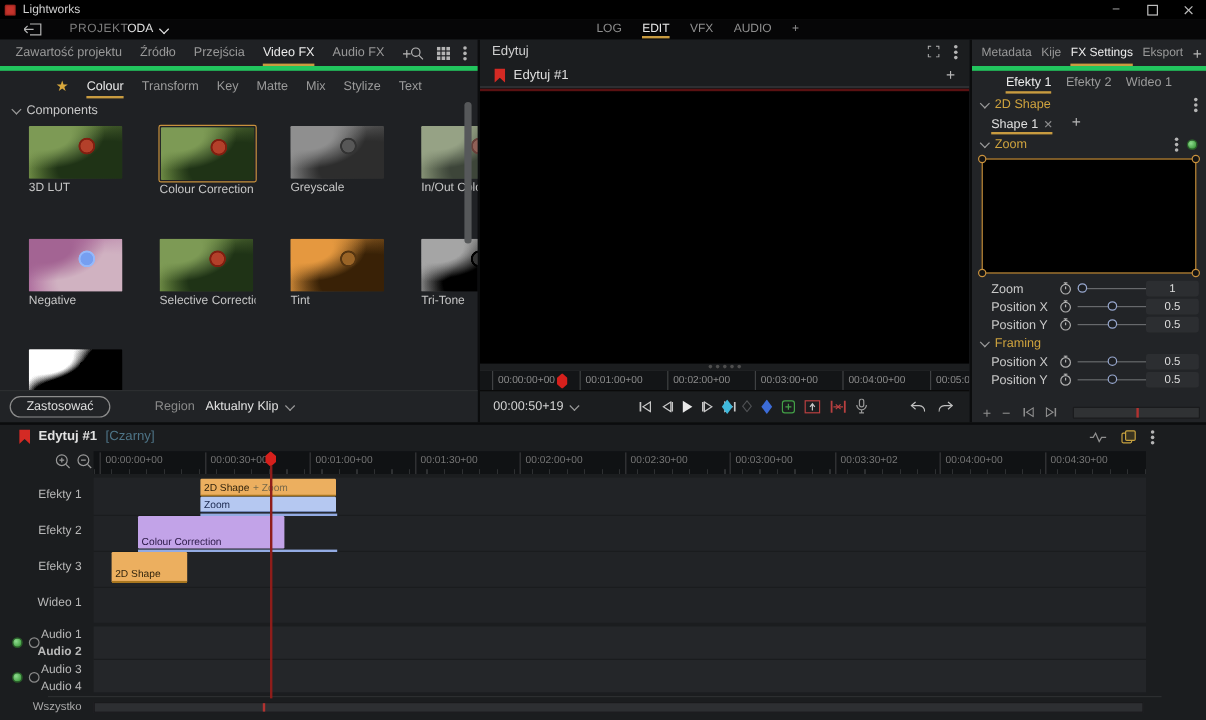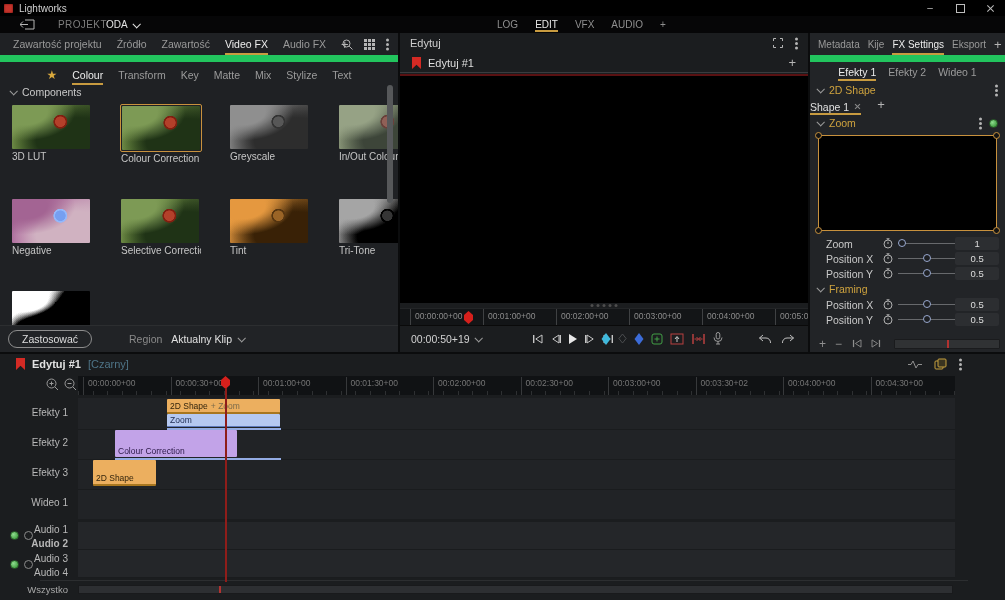--- a/index.html
+++ b/index.html
@@ -26,36 +26,36 @@
   .mtab.active{color:#e8e8e8;}
   .mtab.active::after{content:"";position:absolute;left:0;right:0;bottom:1px;height:2px;background:#c89b40;}
   
   .cv{width:5px;height:5px;border-right:1px solid currentColor;border-bottom:1px solid currentColor;transform:rotate(45deg) translateY(-1px);display:inline-block;}
   .kebab{width:3px;height:3px;border-radius:50%;background:#b5b5b5;box-shadow:0 -4.5px 0 #b5b5b5,0 4.5px 0 #b5b5b5;}
   
   .main{position:absolute;top:33px;left:0;right:0;height:319px;display:flex;}
   .panel-left{width:400px;position:relative;background:#1f2124;border-right:2px solid #0b0c0d;box-sizing:border-box;}
   .panel-center{flex:1;position:relative;background:#1b1d1f;overflow:hidden;}
   .panel-right{width:197px;position:relative;background:#222427;border-left:2px solid #0b0c0d;box-sizing:border-box;overflow:hidden;}
-  .tabbar{height:22px;display:flex;align-items:center;border-bottom:7px solid #22c55e;font-size:10.5px;color:#999;}
+  .tabbar{height:22px;display:flex;align-items:center;border-bottom:4px solid #22c55e;font-size:10.5px;color:#999;}
   .tabbar .tab{position:relative;height:100%;display:flex;align-items:center;cursor:default;white-space:nowrap;}
   .tabbar .tab.active{color:#ececec;}
   .tabbar .tab.active::after{content:"";position:absolute;left:0;right:0;bottom:0;height:2px;background:#c89b40;}
   
   .lp-tabbar{gap:15px;padding-left:13px;}
   .lp-tab-icons{margin-left:auto;display:flex;align-items:center;gap:11px;padding-right:9px;}
   .lp-filter{height:25px;display:flex;align-items:center;justify-content:center;gap:15px;font-size:10.5px;color:#9b9b9b;}
   .lp-filter .star{color:#d9a93d;font-size:12px;}
   .lp-filter .ftab{position:relative;height:100%;display:flex;align-items:center;}
   .lp-filter .ftab.active{color:#ececec;}
   .lp-filter .ftab.active::after{content:"";position:absolute;left:0;right:0;bottom:2px;height:2px;background:#c89b40;}
   .lp-content{position:absolute;top:47px;bottom:26px;left:0;right:0;overflow:hidden;}
   .sec-head{display:flex;align-items:center;gap:6px;color:#c9c9c9;font-size:10.5px;margin:6px 0 5px 10px;}
   .sec-head .cv{color:#9a9a9a;}
-  .grid{display:grid;grid-template-columns:repeat(4,82px);column-gap:9px;row-gap:2px;margin-left:10px;gap:27px;}
+  .grid{display:grid;grid-template-columns:repeat(4,82px);column-gap:9px;row-gap:2px;margin-left:22px;gap:27px;}
   .comp{width:82px;}
   .thumb-box{width:78px;height:44px;margin:2px;border-radius:2px;}
   .comp.selected .thumb-box{margin:1px;border:1px solid #c8913d;padding:1px;}
   .thumb{width:100%;height:100%;border-radius:1px;
     background:
       radial-gradient(circle at 62% 38%, #b3402a 0 9%, #801f10 10% 12%, rgba(0,0,0,0) 13%),
       radial-gradient(ellipse at 15% 15%, #7d9a55 0 25%, rgba(0,0,0,0) 55%),
       radial-gradient(ellipse at 85% 80%, #1f3316 0 45%, rgba(0,0,0,0) 75%),
       linear-gradient(125deg,#93ad63 0%,#6d8c42 35%,#41592a 65%,#2a3d1c 100%);}
   .v-greyscale{filter:grayscale(1);}
@@ -94,21 +94,21 @@
   .rp-tabbar{gap:8px;padding-left:8px;font-size:10px;}
   .rp-subtabs{height:20px;display:flex;align-items:center;justify-content:center;gap:12px;font-size:10.5px;color:#9b9b9b;}
   .rp-subtabs .tab{position:relative;height:100%;display:flex;align-items:center;}
   .rp-subtabs .tab.active{color:#ececec;}
   .rp-subtabs .tab.active::after{content:"";position:absolute;left:0;right:0;bottom:1px;height:2px;background:#c89b40;}
   .sec-row{display:flex;align-items:center;height:16px;padding:0 7px;gap:6px;}
   .sec-title{color:#cfa33e;font-size:10.5px;}
   .sec-row .cv{color:#9a9a9a;}
   .sec-right{margin-left:auto;display:flex;align-items:center;gap:7px;}
   .gdot{width:9px;height:9px;border-radius:50%;background:radial-gradient(circle at 35% 35%,#8fdc8f,#3f9b3f 75%);border:1px solid #295c29;box-sizing:border-box;}
-  .shape-tabs{height:17px;display:flex;align-items:flex-start;gap:16px;font-size:10.5px;}
+  .shape-tabs{height:17px;display:flex;align-items:flex-start;padding-left:16px;gap:16px;font-size:10.5px;}
   .shape-tab{color:#e0e0e0;display:flex;align-items:center;gap:5px;position:relative;height:100%;}
   .shape-tab::after{content:"";position:absolute;left:0;right:0;bottom:0;height:2px;background:#c89b40;}
   .xmark{position:relative;width:7px;height:7px;opacity:.6;}
   .xmark::before,.xmark::after{content:"";position:absolute;left:3px;top:0;width:1px;height:7px;background:#cfcfcf;}
   .xmark::before{transform:rotate(45deg)}.xmark::after{transform:rotate(-45deg)}
   .type-row{height:18px;display:flex;align-items:center;padding:0 7px 0 16px;color:#c9c9c9;font-size:10.5px;}
   .type-icons{margin-left:auto;display:flex;align-items:center;gap:8px;}
   .svg-btn{border:1px solid #8d8d8d;border-radius:2px;padding:1px 5px;font-size:9px;color:#e0e0e0;}
   .zoom-preview{position:relative;margin:4px 8px 5px;height:94px;background:#000;border:1px solid #c8913d;}
   .handle{position:absolute;width:7px;height:7px;border:1px solid #c8913d;border-radius:50%;background:#141414;box-sizing:border-box;}
@@ -201,21 +201,21 @@
         <span class="mtab">+</span>
       </div>
   </div>
 
   <div class="main">
 
     <div class="panel-left">
       <div class="tabbar lp-tabbar" id="lp-tabs">
           <span class="tab">Zawartość projektu</span>
           <span class="tab">Źródło</span>
-          <span class="tab">Zawartość</span>
+          <span class="tab">Przejścia</span>
           <span class="tab active">Video FX</span>
           <span class="tab">Audio FX</span>
           <span class="tab plus">+</span>
         </div>
       <div class="lp-tab-icons" style="position:absolute;top:0;right:0;height:22px;">
         <span>
           <svg width="11" height="11" viewBox="0 0 11 11">
               <circle cx="4.5" cy="4.5" r="3.5" fill="none" stroke="#b5b5b5"></circle>
               <path d="M7.2 7.2L10.5 10.5" stroke="#b5b5b5"></path>
             </svg>

